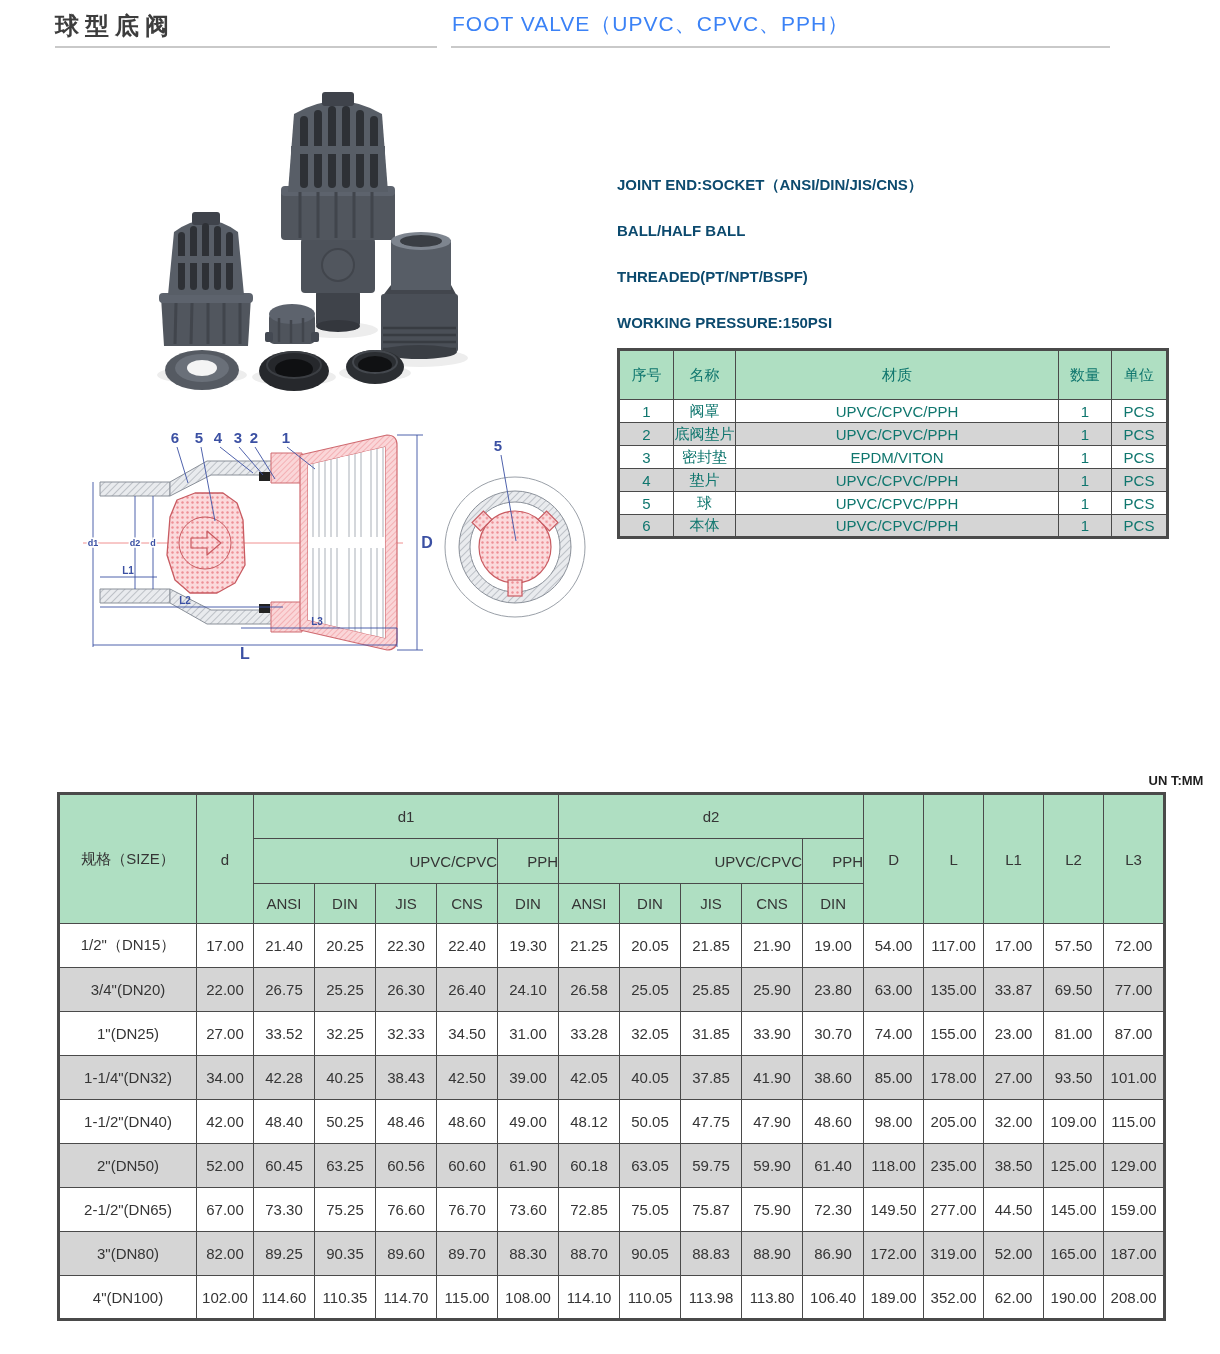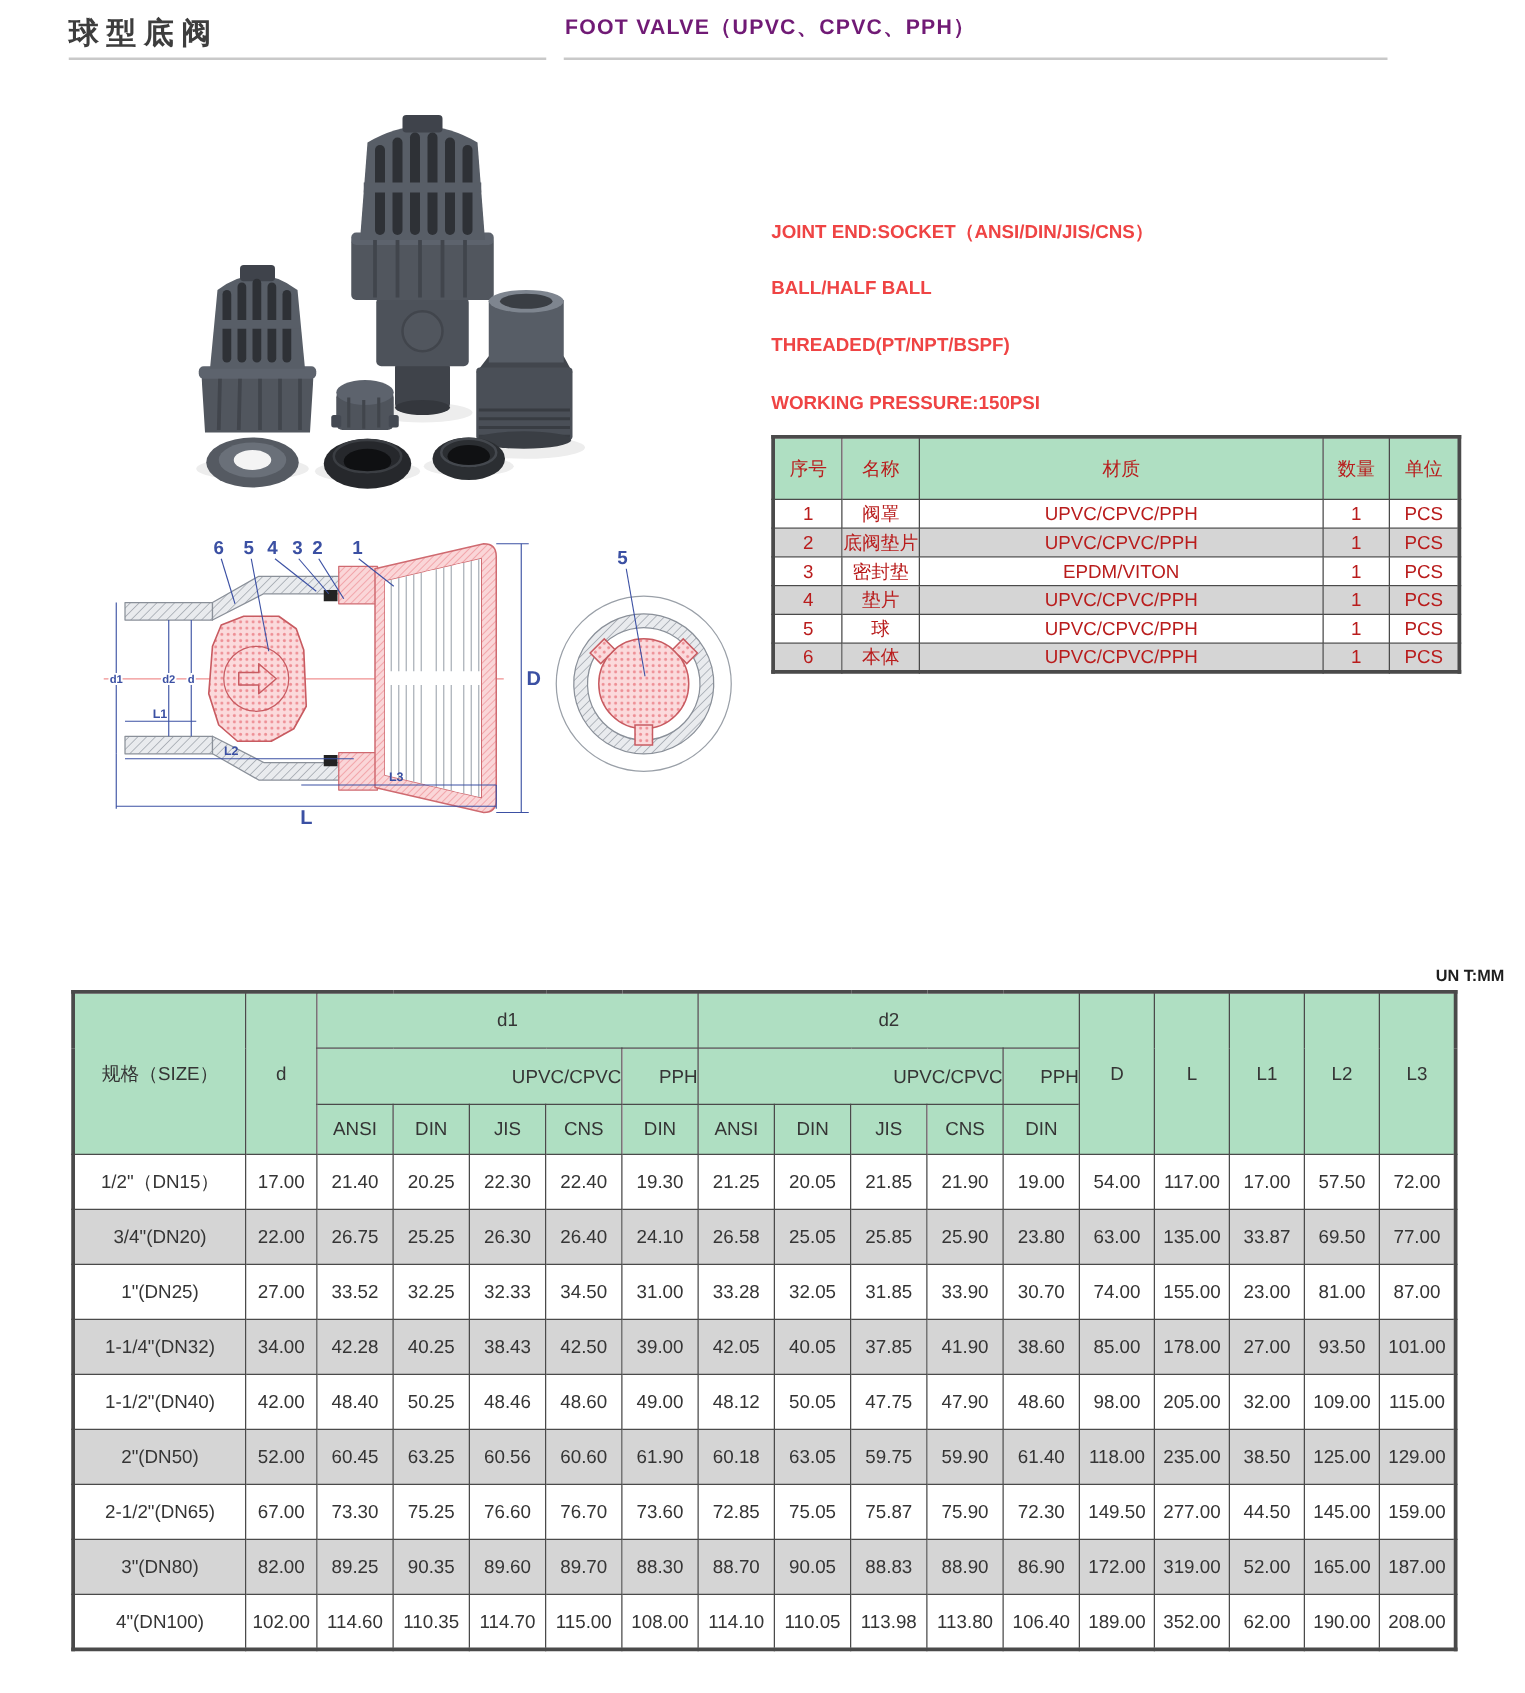--- a/index.html
+++ b/index.html
@@ -2,40 +2,40 @@
 <html><head>
 <meta charset="utf-8">
 <style>
   * { margin:0; padding:0; box-sizing:border-box; }
   body { background:#ffffff; font-family:"Liberation Sans", sans-serif; }
   .page { position:relative; width:1220px; height:1354px; background:#ffffff; overflow:hidden; }
 
   
   .title-cn { position:absolute; left:55px; top:10px; font-size:24px; font-weight:bold;
               color:#3d3d3d; letter-spacing:6px; }
-  .title-en { position:absolute; left:452px; top:10px; font-size:17px; font-weight:bold;
-              color:#701a75; letter-spacing:1px; }
+  .title-en { position:absolute; left:452px; top:10px; font-size:21px; font-weight:normal;
+              color:#3b82f6; letter-spacing:1px; }
   .rule { position:absolute; top:46px; height:2px; background:#c9c9c9; }
   .rule-left  { left:55px;  width:382px; }
   .rule-right { left:451px; width:659px; }
 
   
   .photo   { position:absolute; left:60px; top:80px; }
   .drawing { position:absolute; left:55px; top:425px; }
 
   
   .specs { position:absolute; left:617px; top:176px; }
-  .spec-line { font-size:15px; font-weight:bold; color:#ef4444; height:46px; }
+  .spec-line { font-size:15px; font-weight:bold; color:#0c4a6e; height:46px; }
 
   
   table { border-collapse:collapse; table-layout:fixed; text-align:center; }
   th, td { border:1.5px solid #4a4a4a; overflow:hidden; white-space:nowrap; }
 
   .parts-table { position:absolute; left:617px; top:348px; width:549px;
-                 font-size:15px; color:#b91c1c; border:3px solid #4a4a4a; }
+                 font-size:15px; color:#0f766e; border:3px solid #4a4a4a; }
   .parts-table thead th { background:#afdfc2; height:50px; font-weight:normal; }
   .parts-table tbody td { height:23px; }
   .parts-table tbody tr:nth-child(even) td { background:#d5d5d5; }
 
   .unit-note { position:absolute; left:1126px; top:773px; width:100px; text-align:center;
                font-size:13px; font-weight:bold; color:#1e1e1e; }
 
   .dim-table { position:absolute; left:57px; top:792px; width:1106px;
                font-size:15px; color:#353535; border:3px solid #4a4a4a; }
   .dim-table thead th { background:#afdfc2; font-weight:normal; }

